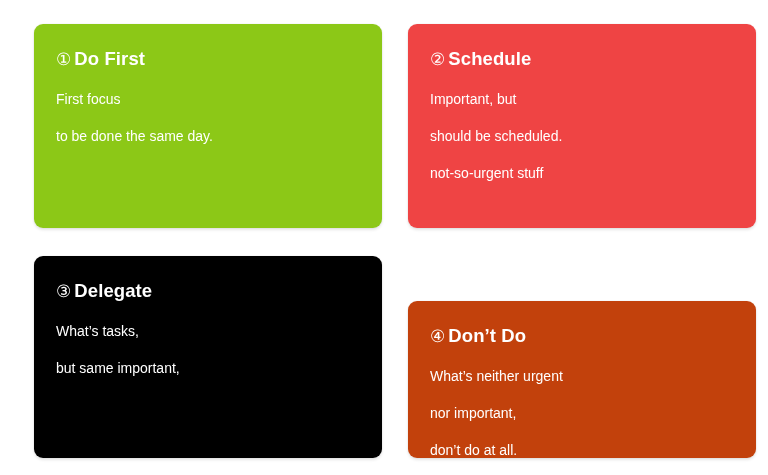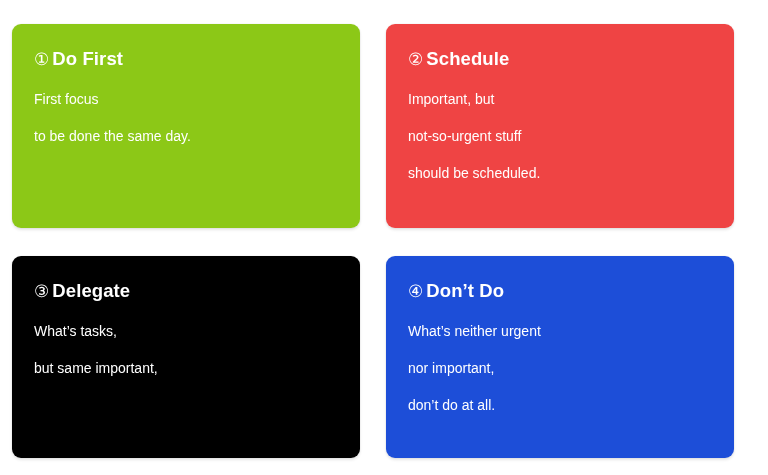--- a/index.html
+++ b/index.html
@@ -8,21 +8,21 @@
     margin: 0;
     padding: 0;
     width: 768px;
     height: 475px;
     background: #ffffff;
     font-family: "Liberation Sans", sans-serif;
     -webkit-font-smoothing: antialiased;
   }
   #matrix-grid {
     position: absolute;
-    left: 12px;
+    left: 34px;
     top: 24px;
     width: 722px;
     height: 434px;
     display: grid;
     grid-template-columns: 348px 348px;
     grid-template-rows: 204px 202px;
     column-gap: 26px;
     row-gap: 28px;
   }
   .quadrant-card {
@@ -56,21 +56,21 @@
     font-size: 14px;
     line-height: 1;
     margin: 0 0 23px 0;
     white-space: nowrap;
   }
   .body-line:last-child { margin-bottom: 0; }
 
   .card-green  { background: #8CC817; }
   .card-blue   { background: #ef4444; }
   .card-orange { background: #000000; }
-  .card-red    { background: #1d4ed8; }
+  .card-red    { background: #c2410c; margin-top: 45px; }
 </style>
 </head>
 <body>
 
 <div id="matrix-grid">
 
   <div class="quadrant-card card-green">
     <div class="card-title">
       <span class="num-glyph">①</span><span>Do First</span>
     </div>
@@ -79,22 +79,22 @@
       <p class="body-line">to be done the same day.</p>
     </div>
   </div>
 
   <div class="quadrant-card card-blue">
     <div class="card-title">
       <span class="num-glyph">②</span><span>Schedule</span>
     </div>
     <div class="card-body">
       <p class="body-line">Important, but</p>
+      <p class="body-line">should be scheduled.</p>
       <p class="body-line">not-so-urgent stuff</p>
-      <p class="body-line">should be scheduled.</p>
     </div>
   </div>
 
   <div class="quadrant-card card-orange">
     <div class="card-title">
       <span class="num-glyph">③</span><span>Delegate</span>
     </div>
     <div class="card-body">
       <p class="body-line">What’s tasks,</p>
       <p class="body-line">but same important,</p>

